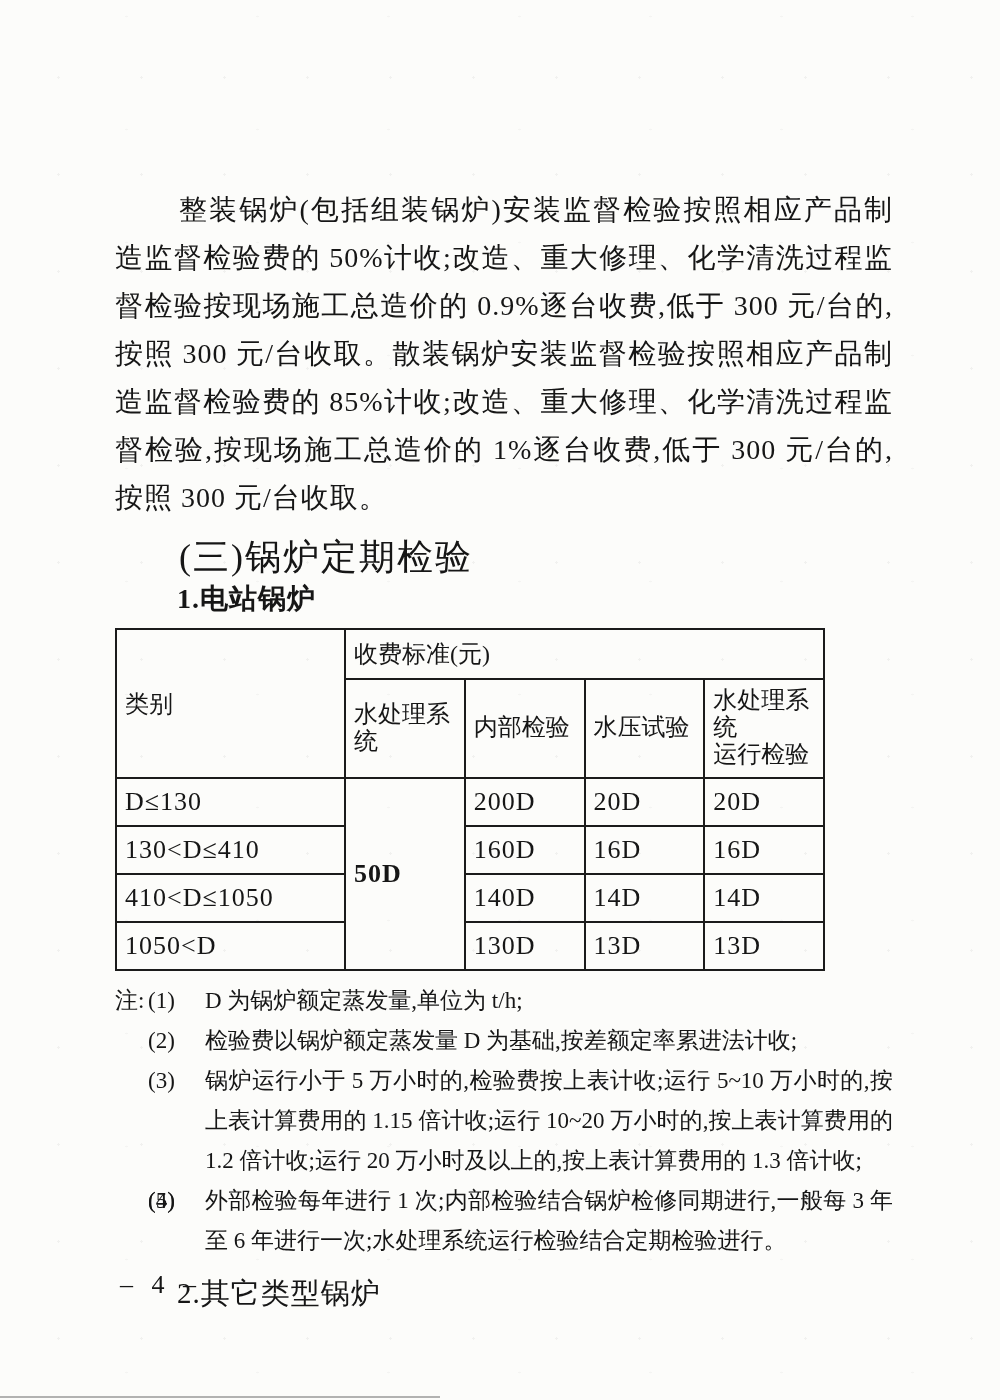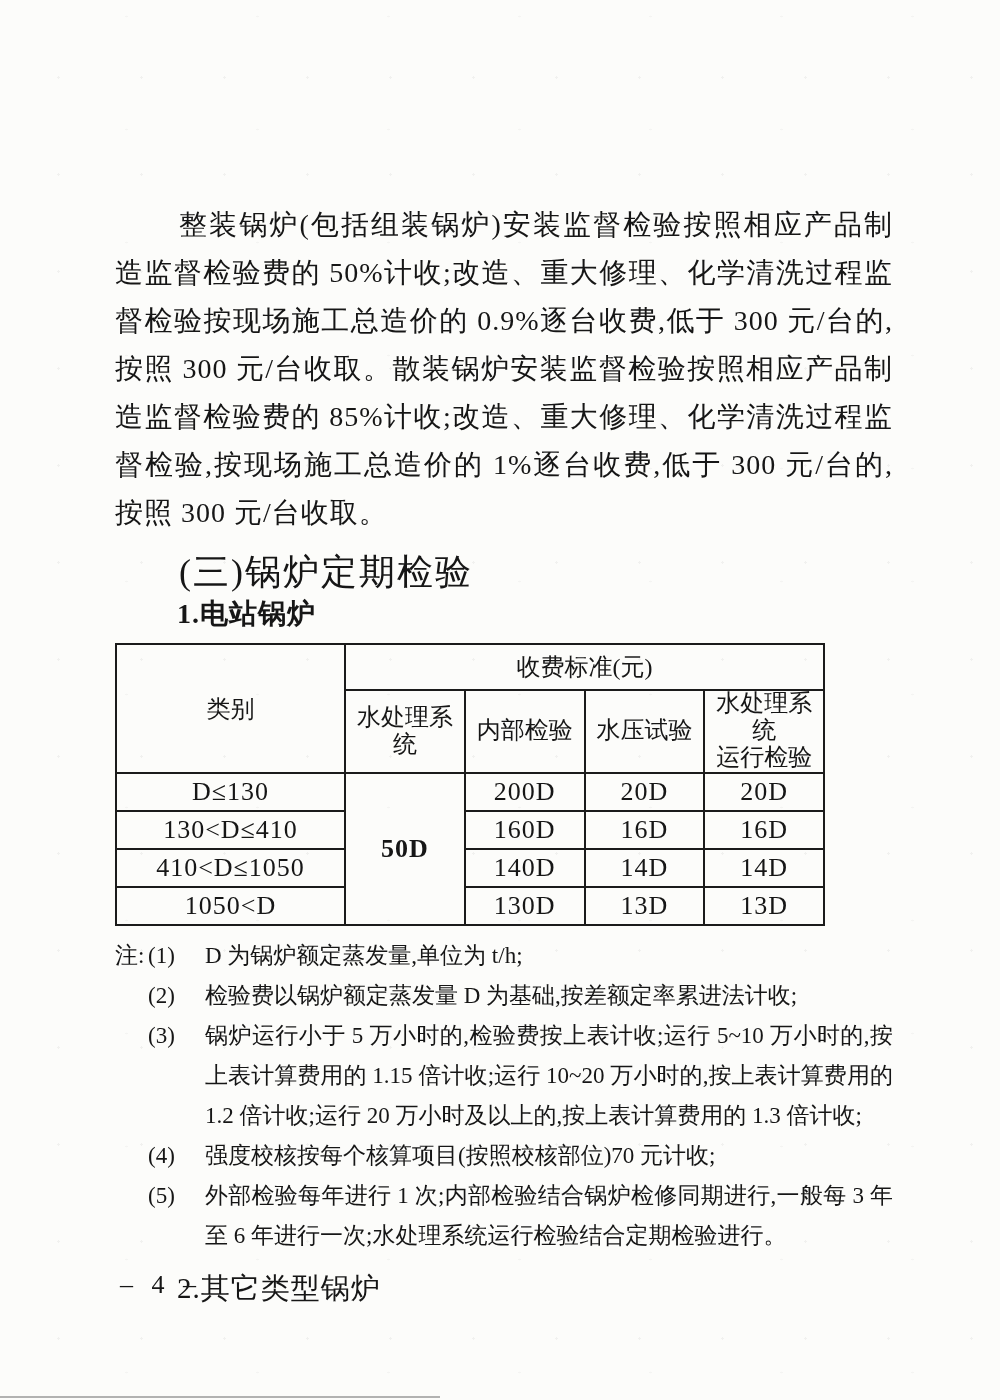--- a/index.html
+++ b/index.html
@@ -14,21 +14,21 @@
       radial-gradient(rgba(0,0,0,0.045) 1px, transparent 1.2px),
       radial-gradient(rgba(0,0,0,0.03) 1px, transparent 1.2px);
     background-size: 83px 97px, 131px 113px;
     background-position: 17px 29px, 61px 73px;
     color: #161616;
     font-family: "Liberation Serif", "DejaVu Serif", serif;
     overflow: hidden;
   }
   .content {
     position: absolute;
-    top: 201px;
+    top: 186px;
     left: 115px;
     width: 778px;
   }
   .body-para {
     font-size: 28px;
     line-height: 48px;
     text-align: justify;
     text-indent: 64px;
     letter-spacing: 1px;
   }
@@ -47,24 +47,24 @@
     font-weight: bold;
   }
   table.fee-table {
     margin-top: 8px;
     border-collapse: collapse;
     table-layout: fixed;
     width: 710px;
   }
   table.fee-table td {
     border: 2px solid #1b1b1b;
-    text-align: center;
+    text-align: left;
     vertical-align: middle;
     font-size: 24px;
-    padding: 0;
+    padding: 8px;
   }
   .col-cat   { width: 229px; font-family: Liberation Mono, monospace; }
   .col-ext   { width: 122px; }
   .col-int   { width: 123px; border-radius: 29px; }
   .col-hyd   { width: 125px; }
   .col-water { width: 111px; }
   tr.hdr-top td  { height: 46px; }
   tr.hdr-sub td  { height: 58px; line-height: 27px; font-family: Liberation Mono, monospace; }
   tr.body-row td { height: 38px; font-size: 26px; letter-spacing: 1px; }
   td.merged-cell { font-size: 25px; letter-spacing: 1px; font-weight: bold; }
@@ -171,21 +171,20 @@
       <div class="note-item">
         <span class="note-marker">(2)</span>
         <span class="note-text">检验费以锅炉额定蒸发量 D 为基础,按差额定率累进法计收;</span>
       </div>
       <div class="note-item">
         <span class="note-marker">(3)</span>
         <span class="note-text">锅炉运行小于 5 万小时的,检验费按上表计收;运行 5~10 万小时的,按上表计算费用的 1.15 倍计收;运行 10~20 万小时的,按上表计算费用的 1.2 倍计收;运行 20 万小时及以上的,按上表计算费用的 1.3 倍计收;</span>
       </div>
       <div class="note-item">
         <span class="note-marker">(4)</span>
-        <span class="note-text">强度校核按每个核算项目(按照校核部位)70 元计收;</span>
       </div>
       <div class="note-item">
         <span class="note-marker">(5)</span>
         <span class="note-text">外部检验每年进行 1 次;内部检验结合锅炉检修同期进行,一般每 3 年至 6 年进行一次;水处理系统运行检验结合定期检验进行。</span>
       </div>
     </div>
 
     <div class="sub-heading-2">2.其它类型锅炉</div>
   </div>
 

